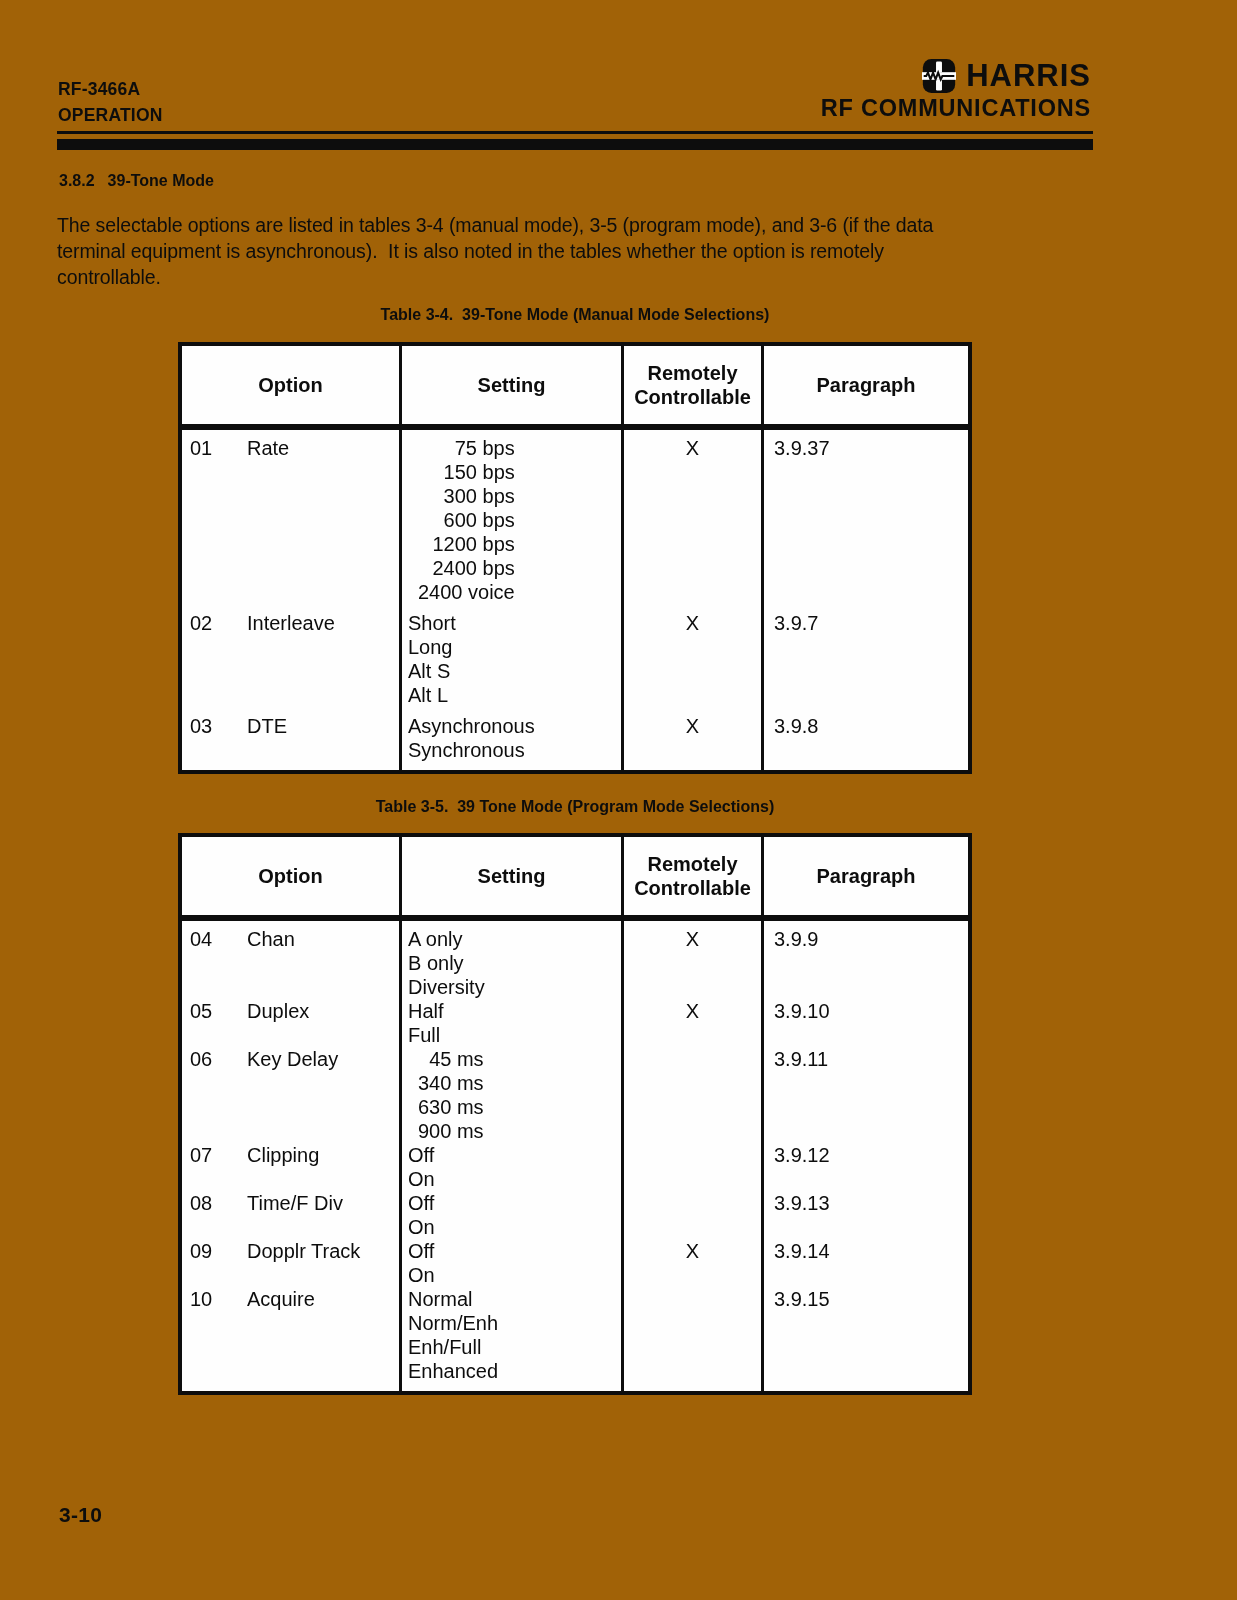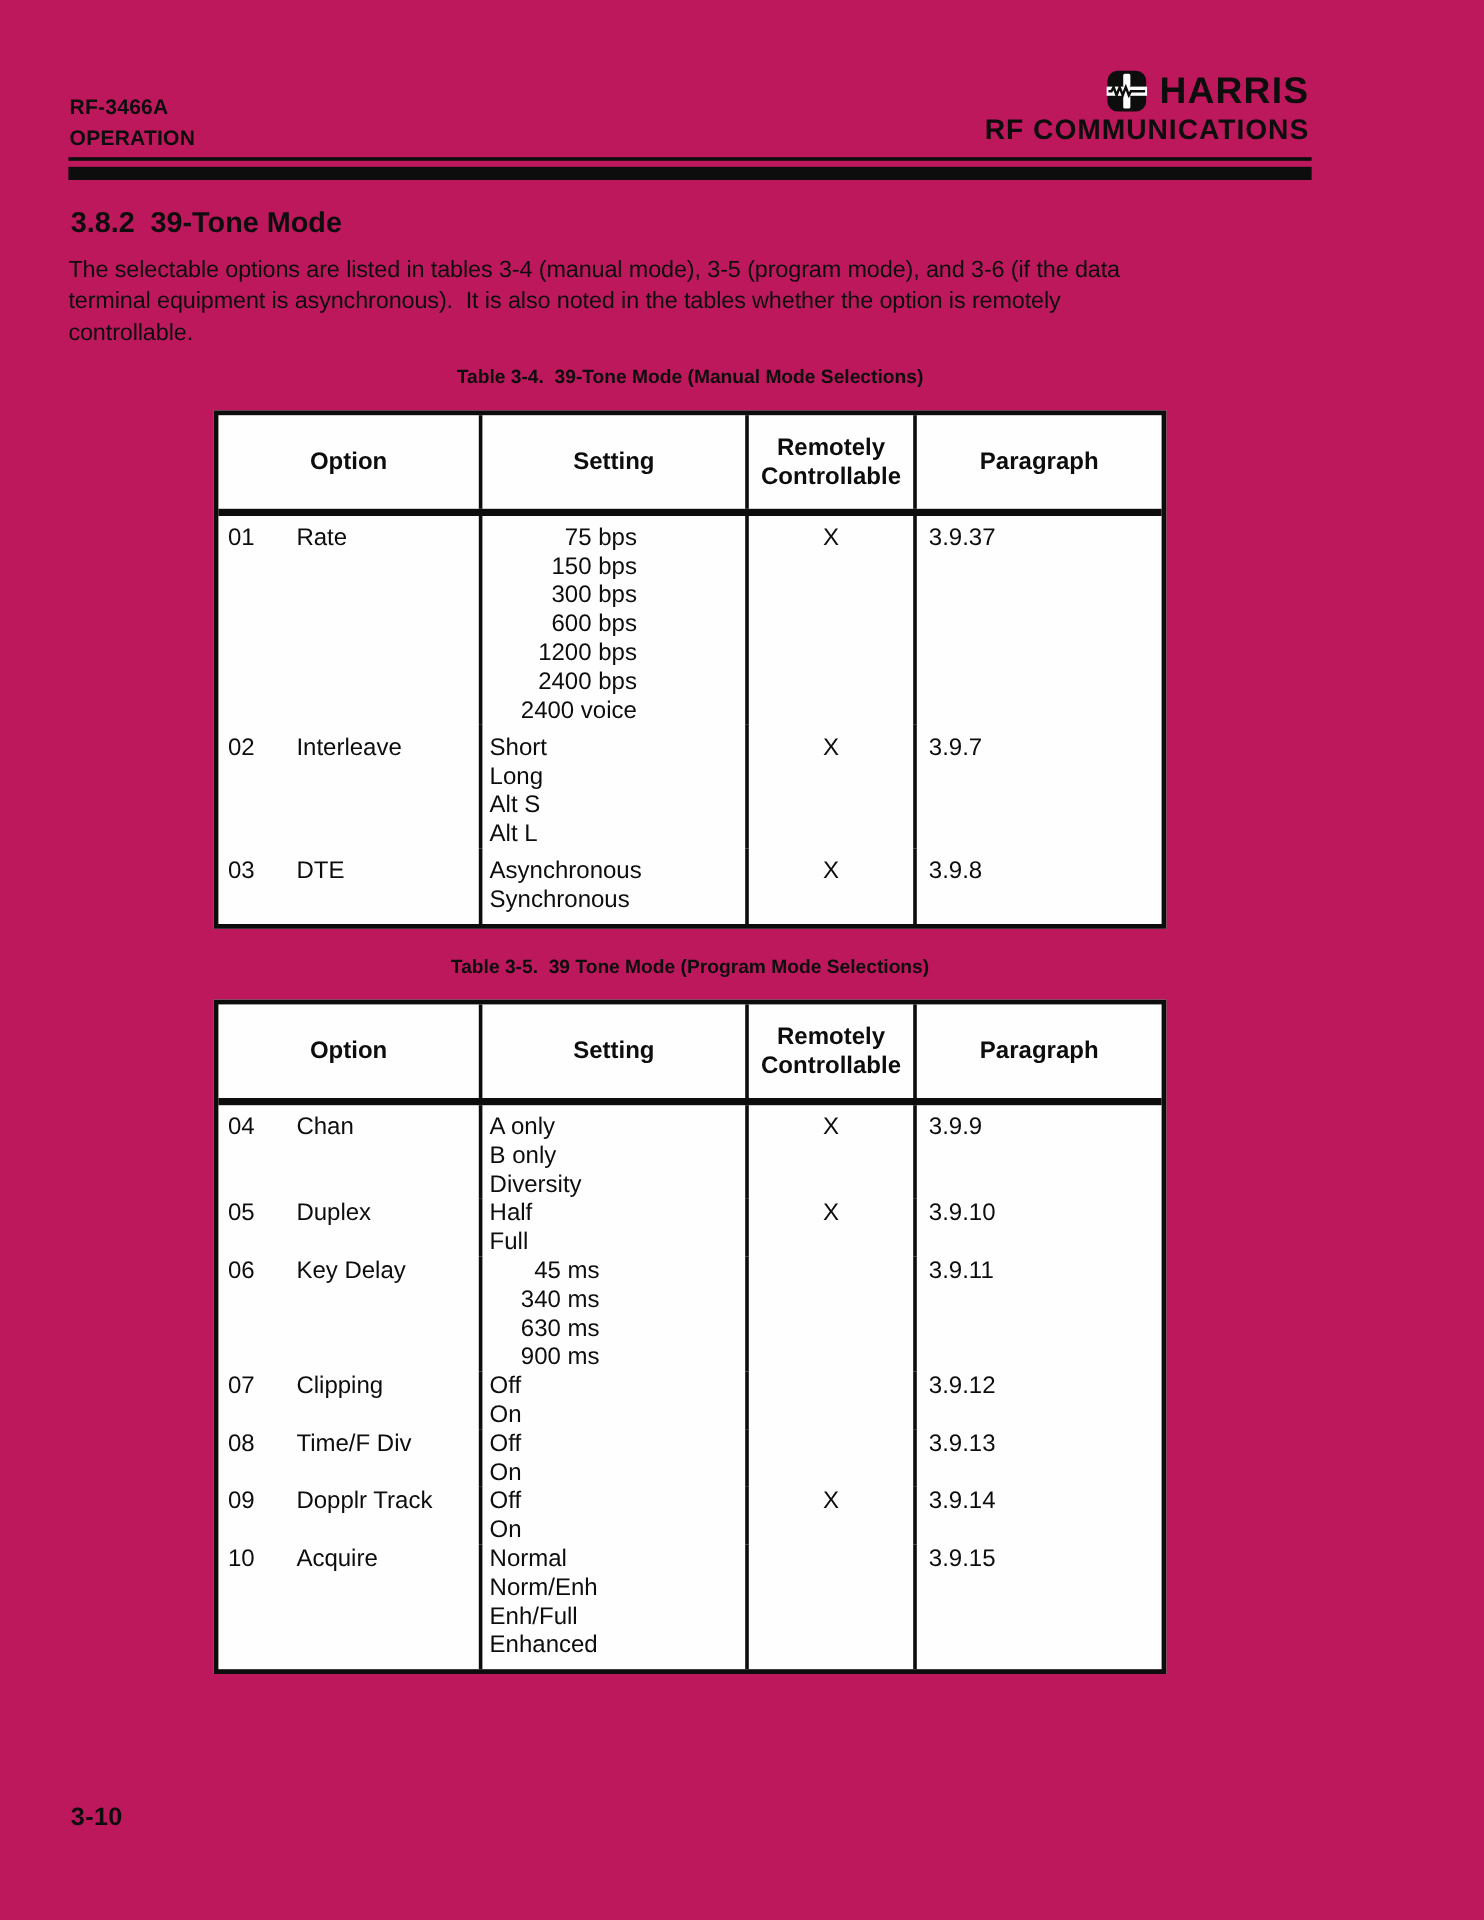--- a/index.html
+++ b/index.html
@@ -1,54 +1,54 @@
 <!DOCTYPE html>
 <html><head>
 <meta charset="utf-8">
 <style>
   html,body{margin:0;padding:0;background:#e8e8e8;}
   .page{
     position:relative;
     width:1237px;height:1600px;
     margin:0 auto;
-    background:#be185d;
+    background:#a16207;
     color:#0d0d0d;
     font-family:"Liberation Sans","DejaVu Sans",sans-serif;
     overflow:hidden;
   }
   
   .docref{position:absolute;left:58px;top:76px;font-size:17.5px;font-weight:bold;line-height:26px;letter-spacing:.2px;}
   .brand{position:absolute;right:146px;top:58px;display:flex;flex-direction:column;align-items:flex-end;}
   .brand-top{display:flex;align-items:center;gap:10px;}
   .brand-name{font-size:31px;font-weight:bold;letter-spacing:1px;line-height:34px;}
   .brand-sub{font-size:23.5px;font-weight:bold;letter-spacing:.8px;margin-top:1px;line-height:26px;}
   .logo-icon{display:block;}
   .rule-thin{position:absolute;left:57px;top:131px;width:1036px;height:3px;background:#0d0d0d;}
   .rule-thick{position:absolute;left:57px;top:139px;width:1036px;height:11px;background:#0d0d0d;}
   
-  .heading{position:absolute;left:59px;top:172px;font-size:24px;font-weight:bold;}
+  .heading{position:absolute;left:59px;top:172px;font-size:16px;font-weight:bold;}
   .heading .hnum{margin-right:13px;}
   .bodytext{position:absolute;left:57px;top:212px;width:930px;font-size:19.5px;line-height:26px;white-space:pre-wrap;letter-spacing:-.1px;}
   
   .ttitle{position:absolute;left:178px;width:794px;text-align:center;font-size:16px;font-weight:bold;white-space:pre-wrap;}
   .ttitle1{top:306px;}
   .ttitle2{top:798px;}
   .dtable{position:absolute;left:178px;width:794px;border:4px solid #0d0d0d;box-sizing:border-box;background:#fefefe;}
   .dtable1{top:342px;}
   .dtable2{top:833px;}
   .thead{display:grid;grid-template-columns:220px 222px 140px 1fr;border-bottom:6px solid #0d0d0d;}
   .th{height:78px;display:flex;align-items:center;justify-content:center;text-align:center;
       font-size:20px;font-weight:bold;line-height:24px;padding:0 4px;box-sizing:border-box;}
   .tbody{display:grid;grid-template-columns:220px 222px 140px 1fr;}
   .td{font-size:20px;line-height:24px;box-sizing:border-box;}
   .c0,.c1,.c2{border-right:3px solid #0d0d0d;}
   .td.c0{padding-left:8px;}
   .optnum{display:inline-block;width:57px;}
   .setlines{padding-left:6px;}
-  .numblock{width:fit-content;text-align:right;margin-left:32px;}
+  .numblock{width:fit-content;text-align:right;margin-left:16px;}
   .td.c2{text-align:center;}
   .td.c3{padding-left:10px;}
   .tbody > .td:nth-child(-n+4){padding-top:6px;}
   .tbody > .td:nth-last-child(-n+4){padding-bottom:8px;}
   .gapped-rows .td.gap{padding-top:7px;}
   
   .pagenum{position:absolute;left:59px;top:1503px;font-size:21px;font-weight:bold;letter-spacing:.3px;}
 </style>
 </head>
 <body>

